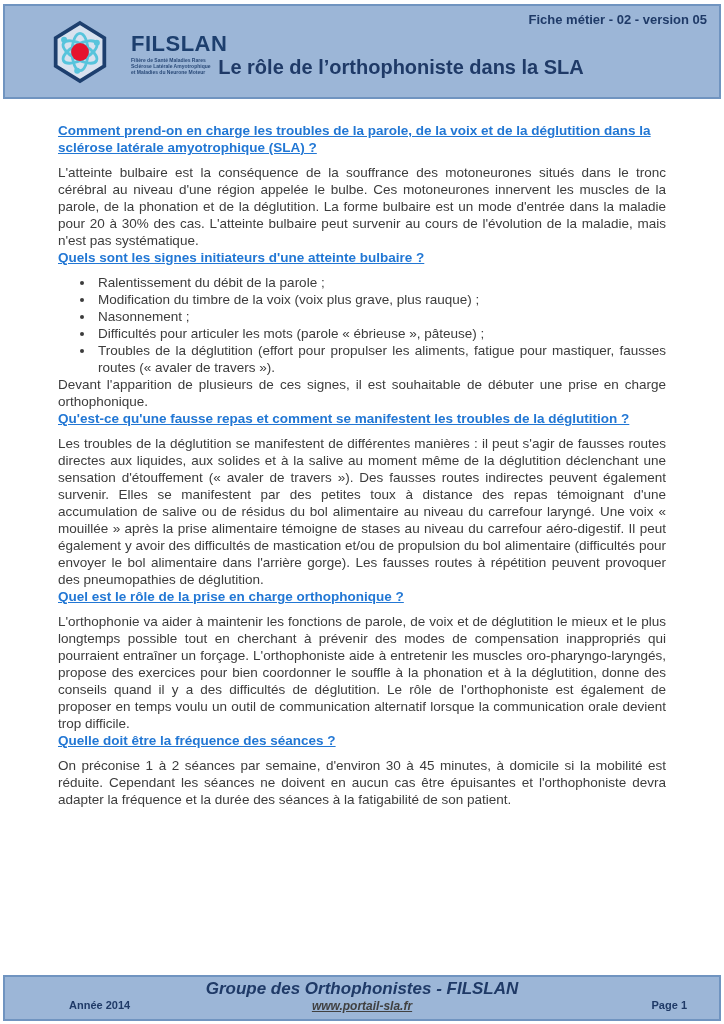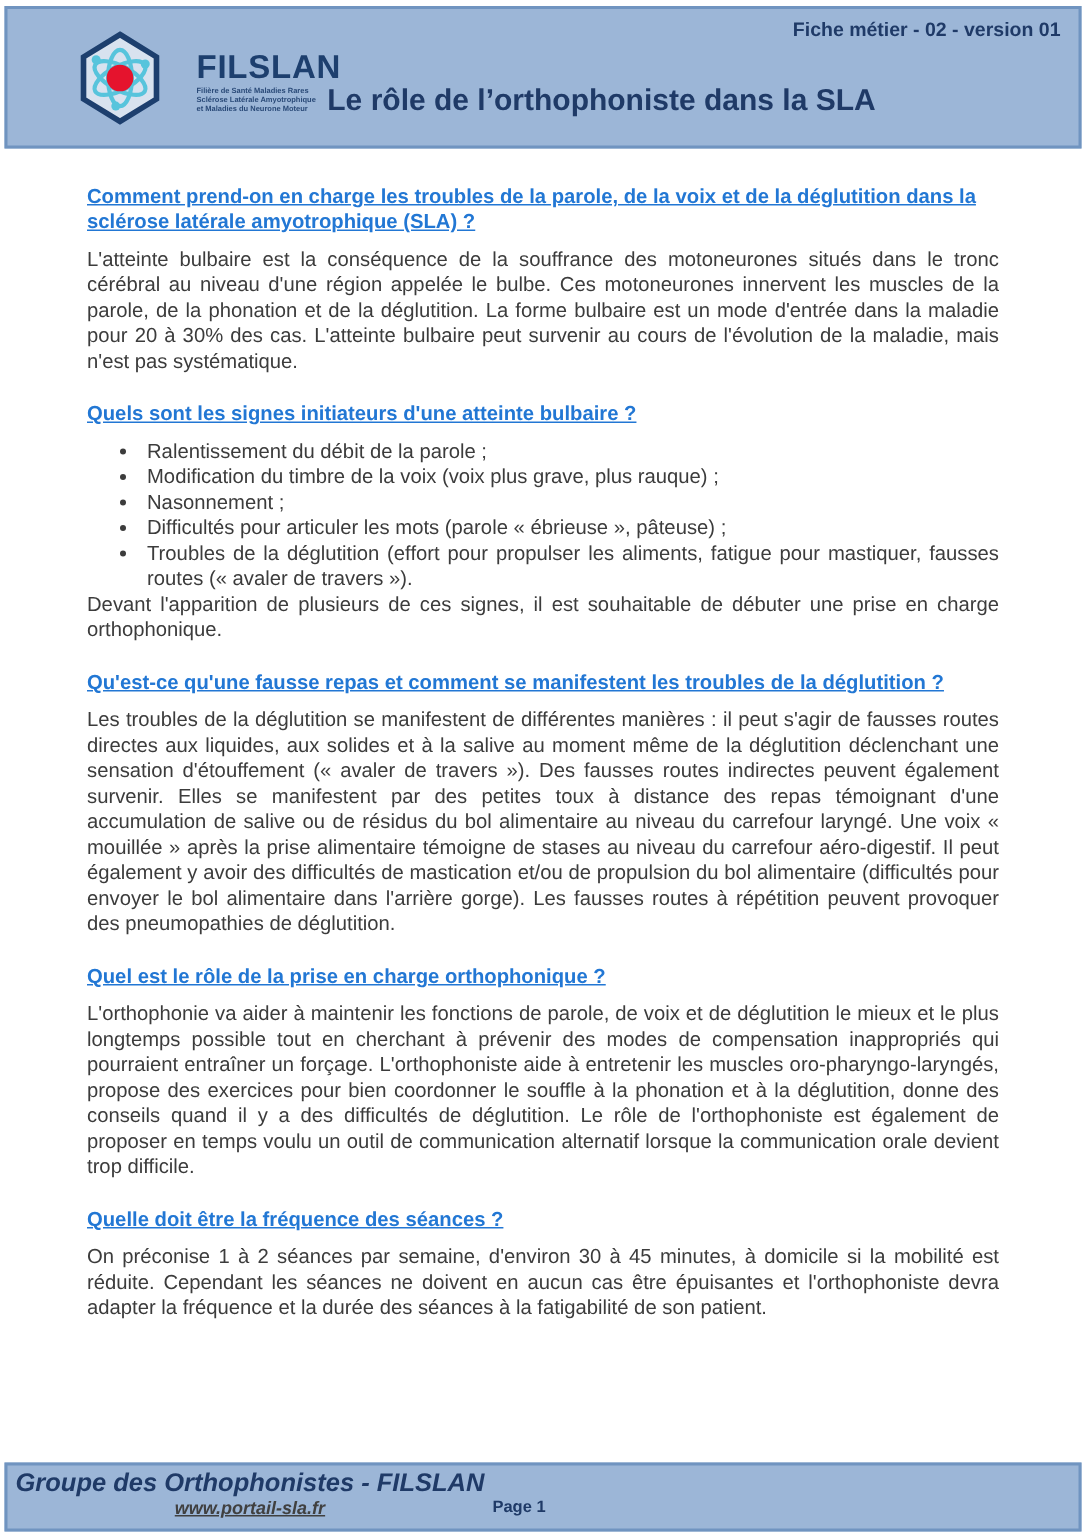--- a/index.html
+++ b/index.html
@@ -33,21 +33,21 @@
     margin-top:2px;
   }
   .band-title {
     position:absolute; left:118px; right:40px; top:50px;
     text-align:center; font-size:20px; font-weight:bold; color:#1f3a67;
   }
   
   .content {
     position:absolute; top:99px; left:58px; width:608px; padding-top:23px;
   }
-  .section { margin-top:18px; }
+  .section { }
   .section:first-child { margin-top:0; }
   h2 {
     margin:0 0 8px 0;
     font-size:13.5px; line-height:17px; font-weight:bold;
     color:#2277d4; text-decoration:underline;
   }
   p {
     margin:0; font-size:13.5px; line-height:17px;
     text-align:justify;
   }
@@ -76,21 +76,21 @@
   }
   .footer-page {
     align-self:end; text-align:right; padding:0 32px 8px 0;
     font-size:11px; font-weight:bold;
   }
 </style>
 </head>
 <body>
 
 <header class="band band-header">
-  <div class="doc-ref">Fiche métier - 02 - version 01</div>
+  <div class="doc-ref">Fiche métier - 02 - version 05</div>
 
   <div class="logo">
     <span>
       <svg width="58" height="64" viewBox="0 0 62 68" aria-hidden="true">
         <polygon points="31,3 57,19 57,49 31,65 5,49 5,19" fill="#d8e2ef" stroke="#1d3f6e" stroke-width="4"></polygon>
         <g stroke="#57c4dc" stroke-width="3" fill="none">
           <ellipse cx="31" cy="34" rx="20" ry="8.5" transform="rotate(-28 31 34)"></ellipse>
           <ellipse cx="31" cy="34" rx="20" ry="8.5" transform="rotate(28 31 34)"></ellipse>
           <ellipse cx="31" cy="34" rx="20" ry="8.5" transform="rotate(90 31 34)"></ellipse>
         </g>
@@ -145,18 +145,19 @@
   </section>
 
   <section class="section">
     <h2>Quelle doit être la fréquence des séances ?</h2>
     <p>On préconise 1 à 2 séances par semaine, d'environ 30 à 45 minutes, à domicile si la mobilité est réduite. Cependant les séances ne doivent en aucun cas être épuisantes et l'orthophoniste devra adapter la fréquence et la durée des séances à la fatigabilité de son patient.</p>
   </section>
 
 </main>
 
 <footer class="band band-footer">
+  <div class="footer-year">Année 2014</div>
   <div class="footer-center">
     <div class="footer-group">Groupe des Orthophonistes - FILSLAN</div>
     <a class="footer-url">www.portail-sla.fr</a>
   </div>
   <div class="footer-page">Page 1</div>
 </footer>
 
 </body></html>

